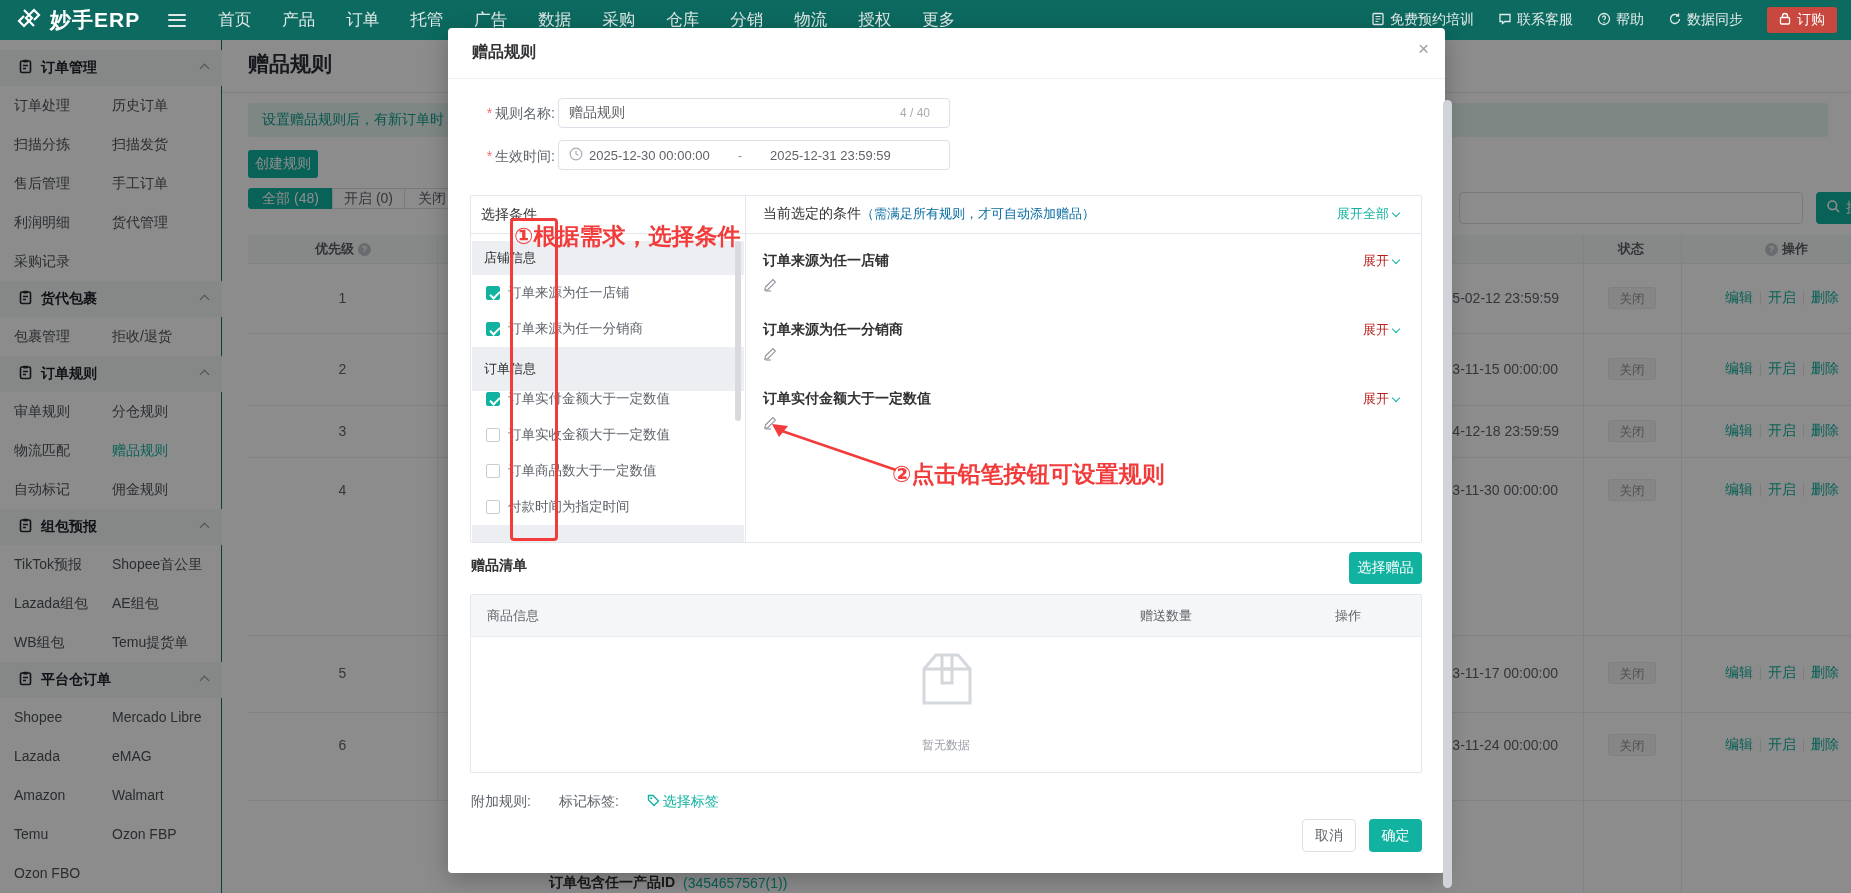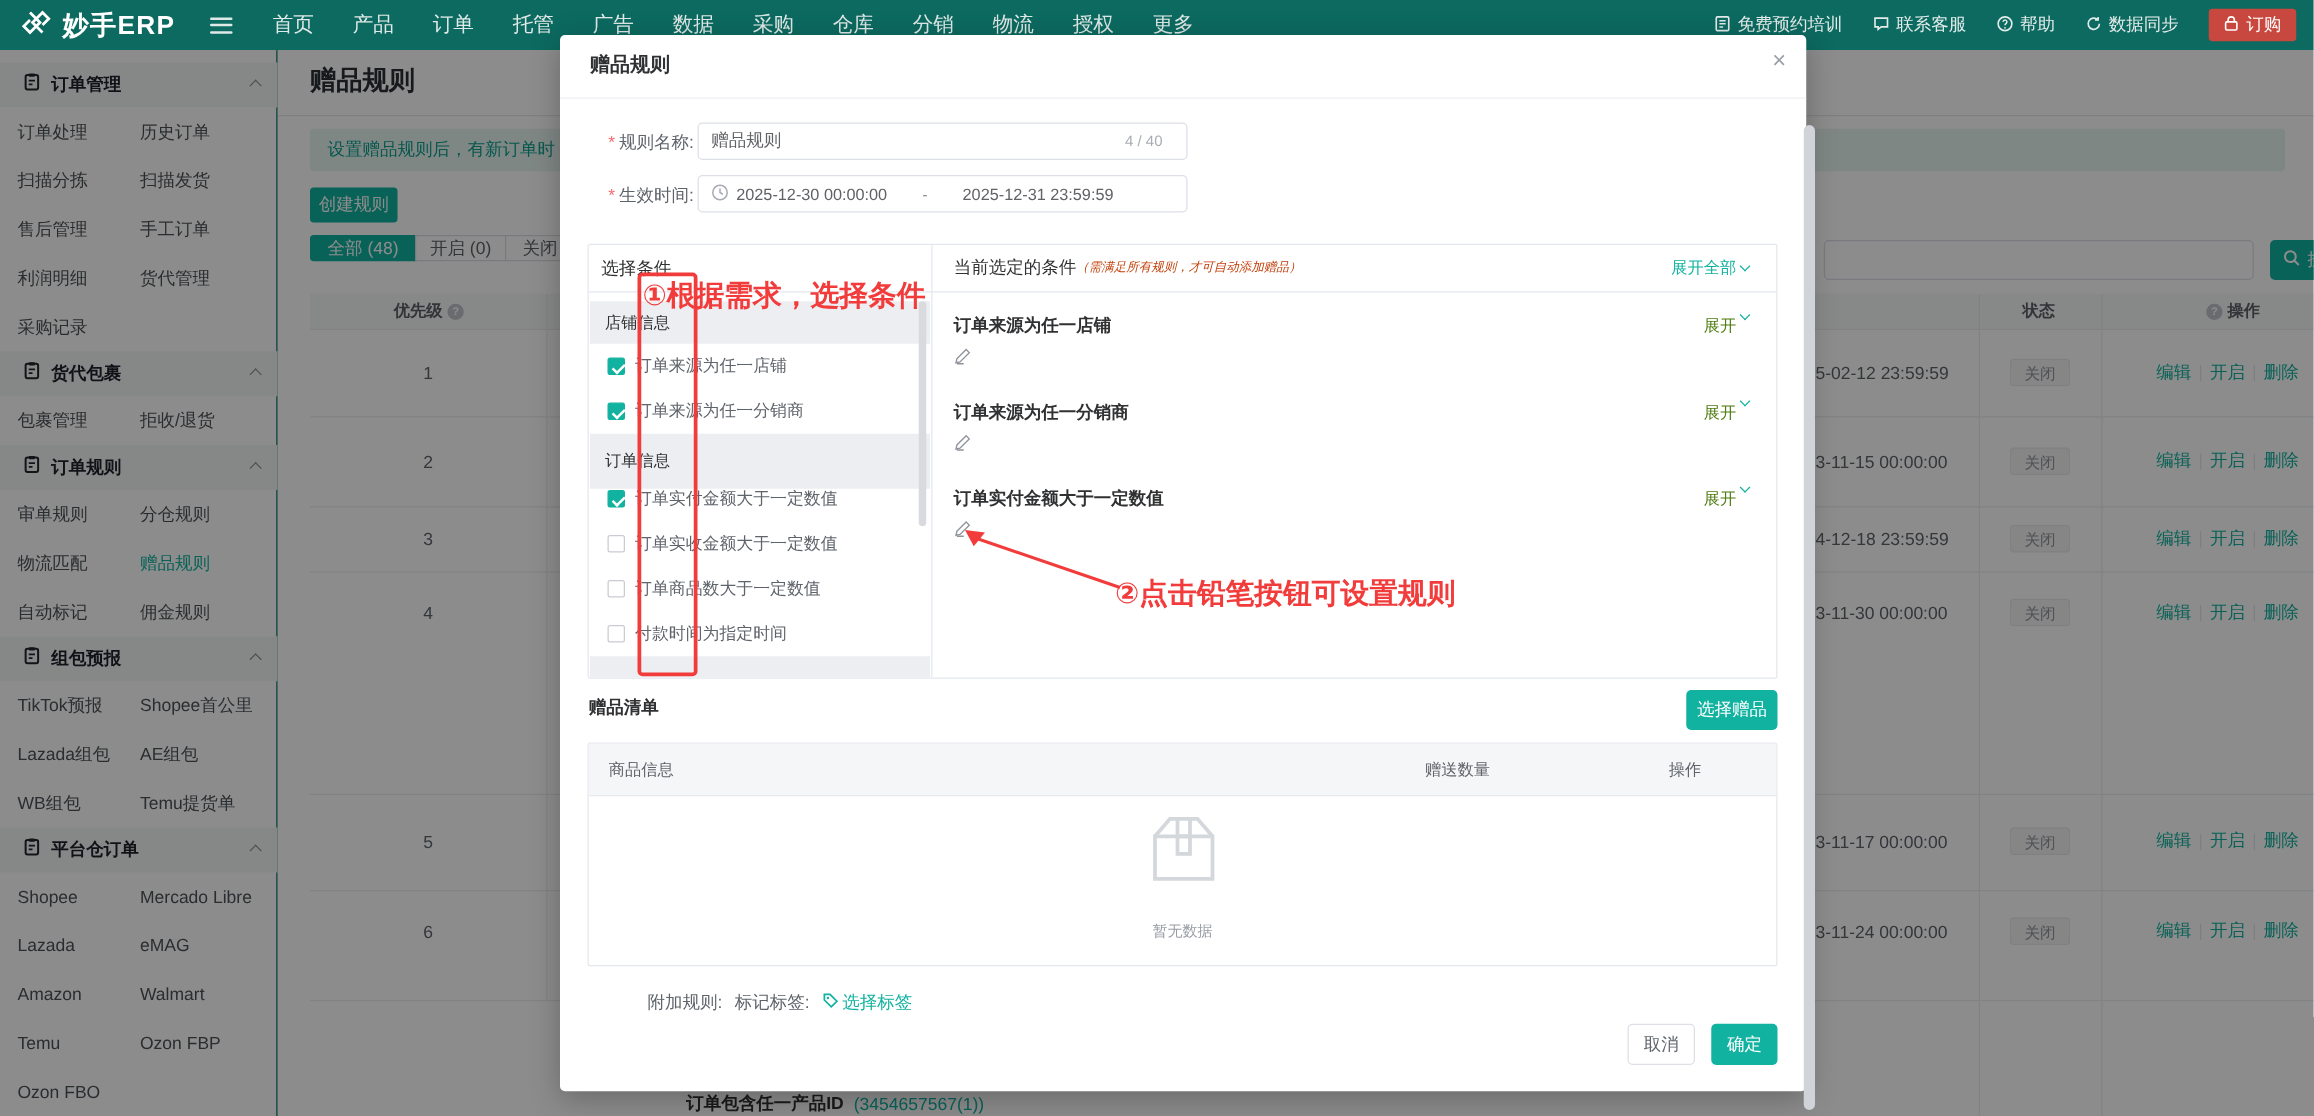--- a/index.html
+++ b/index.html
@@ -92,59 +92,59 @@
   .time-sep { margin:0 22px; color:#909399; }
 
   .cond-box { position:absolute; left:22px; top:167px; width:952px; height:348px;
     border:1px solid #e4e7ed; border-radius:2px; }
   .cond-vline { position:absolute; left:274px; top:0; width:1px; height:346px; background:#e4e7ed; }
   .cond-hline { position:absolute; left:0; top:37px; width:950px; height:1px; background:#e4e7ed; }
   .cond-left-header { position:absolute; left:10px; top:10px; font-size:14px; color:#303133; }
   .cond-right-header { position:absolute; left:292px; right:22px; top:9px; display:flex;
     align-items:center; }
   .crh-title { font-size:14px; color:#303133; }
-  .crh-hint { font-size:10px; color:#c2410c;font-style:italic; }
+  .crh-hint { font-size:13px; color:#0369a1; }
   .expand-all { margin-left:auto; display:flex; align-items:center; gap:4px; font-size:13px;
     color:#12b2a0; cursor:pointer; }
   .chev-down { width:6px; height:6px; border-right:1.5px solid #12b2a0; border-bottom:1.5px solid #12b2a0;
     transform:rotate(45deg); margin-top:-3px; }
   .grp-bar { position:absolute; left:1px; width:272px; background:#eceef1; display:flex;
     align-items:center; padding-left:12px; font-size:13px; color:#303133; }
   .ck-row { position:absolute; left:1px; width:272px; cursor:pointer; }
   .ckbox { position:absolute; left:14px; top:11px; width:14px; height:14px; border:1px solid #c9ccd3;
     border-radius:2px; background:#fff; }
   .ckbox.on { background:#12b2a0; border-color:#12b2a0; }
   .ckbox.on::after { content:""; position:absolute; left:4.5px; top:1.5px; width:4px; height:8px;
     border-right:2px solid #fff; border-bottom:2px solid #fff; transform:rotate(45deg); }
   .ck-label { position:absolute; left:36px; top:0; line-height:36px; font-size:13.5px; color:#5f646b; }
   .list-scroll { position:absolute; left:264px; top:45px; width:6px; height:180px; background:#d8dade;
     border-radius:3px; }
   .sel-title { position:absolute; left:292px; font-size:14px; font-weight:bold; color:#303133; }
-  .sel-expand { position:absolute; right:22px; display:flex; gap:4px;
-    font-size:13px; color:#4d7c0f; cursor:pointer; }
+  .sel-expand { position:absolute; right:22px; display:flex; align-items:center; gap:4px;
+    font-size:13px; color:#b91c1c; cursor:pointer; }
   .pencil-btn { position:absolute; left:292px; width:18px; height:18px; cursor:pointer; }
 
   .ann-step { position:absolute; font-size:23px; font-weight:bold; color:#f23c3c; white-space:nowrap;
     z-index:5; }
   .ann-rect { position:absolute; left:62px; top:190px; width:48px; height:323px;
     border:3px solid #f23c3c; border-radius:4px; z-index:5; }
 
   .gift-title { position:absolute; left:23px; top:529px; font-size:14px; font-weight:bold; color:#303133; }
   .gift-select-btn { position:absolute; left:901px; top:524px; width:73px; height:32px; background:#12b2a0;
     color:#fff; font-size:14px; border:none; border-radius:4px; cursor:pointer; }
   .gift-table { position:absolute; left:22px; top:566px; width:952px; height:179px;
     border:1px solid #e4e7ed; border-radius:2px; }
   .gift-thead { position:absolute; left:0; top:0; width:950px; height:42px; background:#f5f6f7;
     border-bottom:1px solid #e9ecef; }
   .gift-th { position:absolute; top:0; line-height:42px; font-size:13px; color:#5f646b; }
   .empty-box-icon { position:absolute; left:441px; top:52px; }
   .empty-text { position:absolute; left:0; top:142px; width:950px; text-align:center; font-size:12px;
     color:#9a9ea6; }
-  .extra-row { position:absolute; left:23px; top:765px; display:flex; align-items:center; gap:10px;
-    font-size:14px; color:#5f646b;margin-left:47px; }
+  .extra-row { position:absolute; left:23px; top:765px; display:flex; align-items:center; gap:28px;
+    font-size:14px; color:#5f646b; }
   .tag-link { display:flex; align-items:center; gap:3px; color:#12b2a0; cursor:pointer; }
   .btn-cancel { position:absolute; left:854px; top:791px; width:54px; height:33px; background:#fff;
     border:1px solid #dcdfe6; border-radius:4px; color:#5f646b; font-size:14px; cursor:pointer; }
   .btn-ok { position:absolute; left:921px; top:791px; width:53px; height:33px; background:#12b2a0;
     border:none; border-radius:4px; color:#fff; font-size:14px; cursor:pointer; }
   .page-scrollbar { position:absolute; left:1443px; top:100px; width:9px; height:788px;
     background:#d0d3d8; border-radius:5px; z-index:55; }
 </style>
 </head>
 <body>

